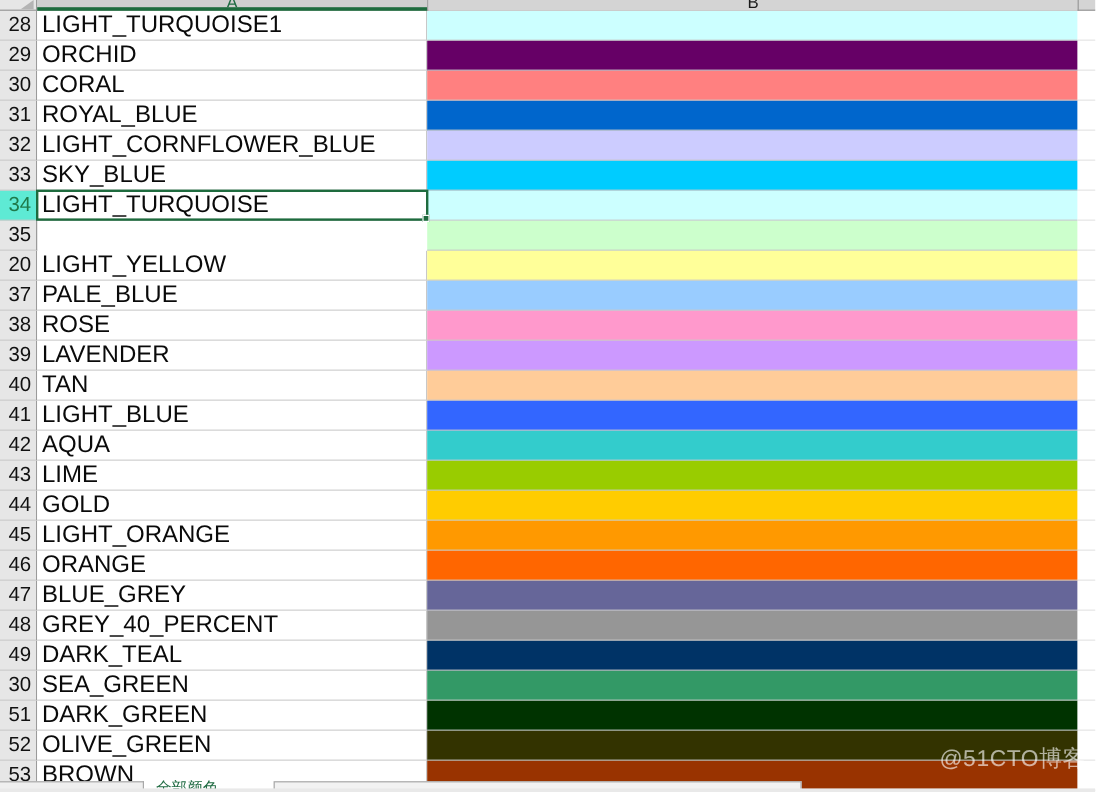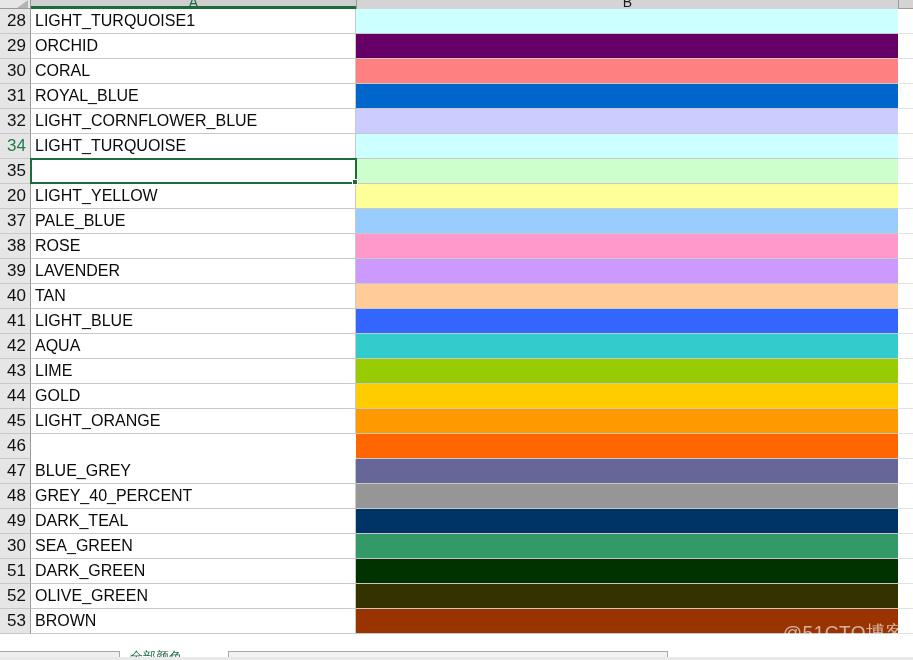--- a/index.html
+++ b/index.html
@@ -91,34 +91,34 @@
     border-bottom: 1px solid #c8c8c8;
     text-align: right;
     padding-right: 4px;
     font-size: 17px;
     line-height: 24px;
     color: #111111;
     white-space: nowrap;
     overflow: hidden;
   }
   .row.selected .rowhead {
-    background: #e5e5e5;
+    background: #5eead4;
     color: #1f7a4a;
     border-right: 1px solid #9a9a9a;
   }
 
   .cell-a {
     position: absolute;
     left: 31px; top: 0;
     width: 325px; height: 25px;
     background: #ffffff;
     border-right: 1px solid #c8c8c8;
     border-bottom: 1px solid #c8c8c8;
     padding-left: 4px;
-    font-size: 16px;
+    font-size: 20px;
     line-height: 24px;
     color: #0a0a0a;
     white-space: nowrap;
     overflow: hidden;
   }
 
   .cell-b {
     position: absolute;
     left: 356px; top: 0;
     width: 542px; height: 25px;
@@ -249,20 +249,26 @@
         <div class="cell-a">ROYAL_BLUE</div>
         <div class="cell-b" style="background: rgb(0, 102, 204);"></div>
         <div class="tail-b"></div>
       </div>
       <div class="row">
         <div class="rowhead">32</div>
         <div class="cell-a">LIGHT_CORNFLOWER_BLUE</div>
         <div class="cell-b" style="background: rgb(204, 204, 255);"></div>
         <div class="tail-b"></div>
       </div>
+      <div class="row">
+        <div class="rowhead">33</div>
+        <div class="cell-a">SKY_BLUE</div>
+        <div class="cell-b" style="background: rgb(0, 204, 255);"></div>
+        <div class="tail-b"></div>
+      </div>
       <div class="row selected">
         <div class="rowhead">34</div>
         <div class="cell-a">LIGHT_TURQUOISE</div>
         <div class="cell-b" style="background: rgb(204, 255, 255);"></div>
         <div class="tail-b"></div>
       </div>
       <div class="row">
         <div class="rowhead">35</div>
         <div class="cell-b" style="background: rgb(204, 255, 204);"></div>
         <div class="tail-b"></div>
@@ -322,20 +328,21 @@
         <div class="tail-b"></div>
       </div>
       <div class="row">
         <div class="rowhead">45</div>
         <div class="cell-a">LIGHT_ORANGE</div>
         <div class="cell-b" style="background: rgb(255, 153, 0);"></div>
         <div class="tail-b"></div>
       </div>
       <div class="row">
         <div class="rowhead">46</div>
+        <div class="cell-a">ORANGE</div>
         <div class="cell-b" style="background: rgb(255, 102, 0);"></div>
         <div class="tail-b"></div>
       </div>
       <div class="row">
         <div class="rowhead">47</div>
         <div class="cell-a">BLUE_GREY</div>
         <div class="cell-b" style="background: rgb(102, 102, 153);"></div>
         <div class="tail-b"></div>
       </div>
       <div class="row">

